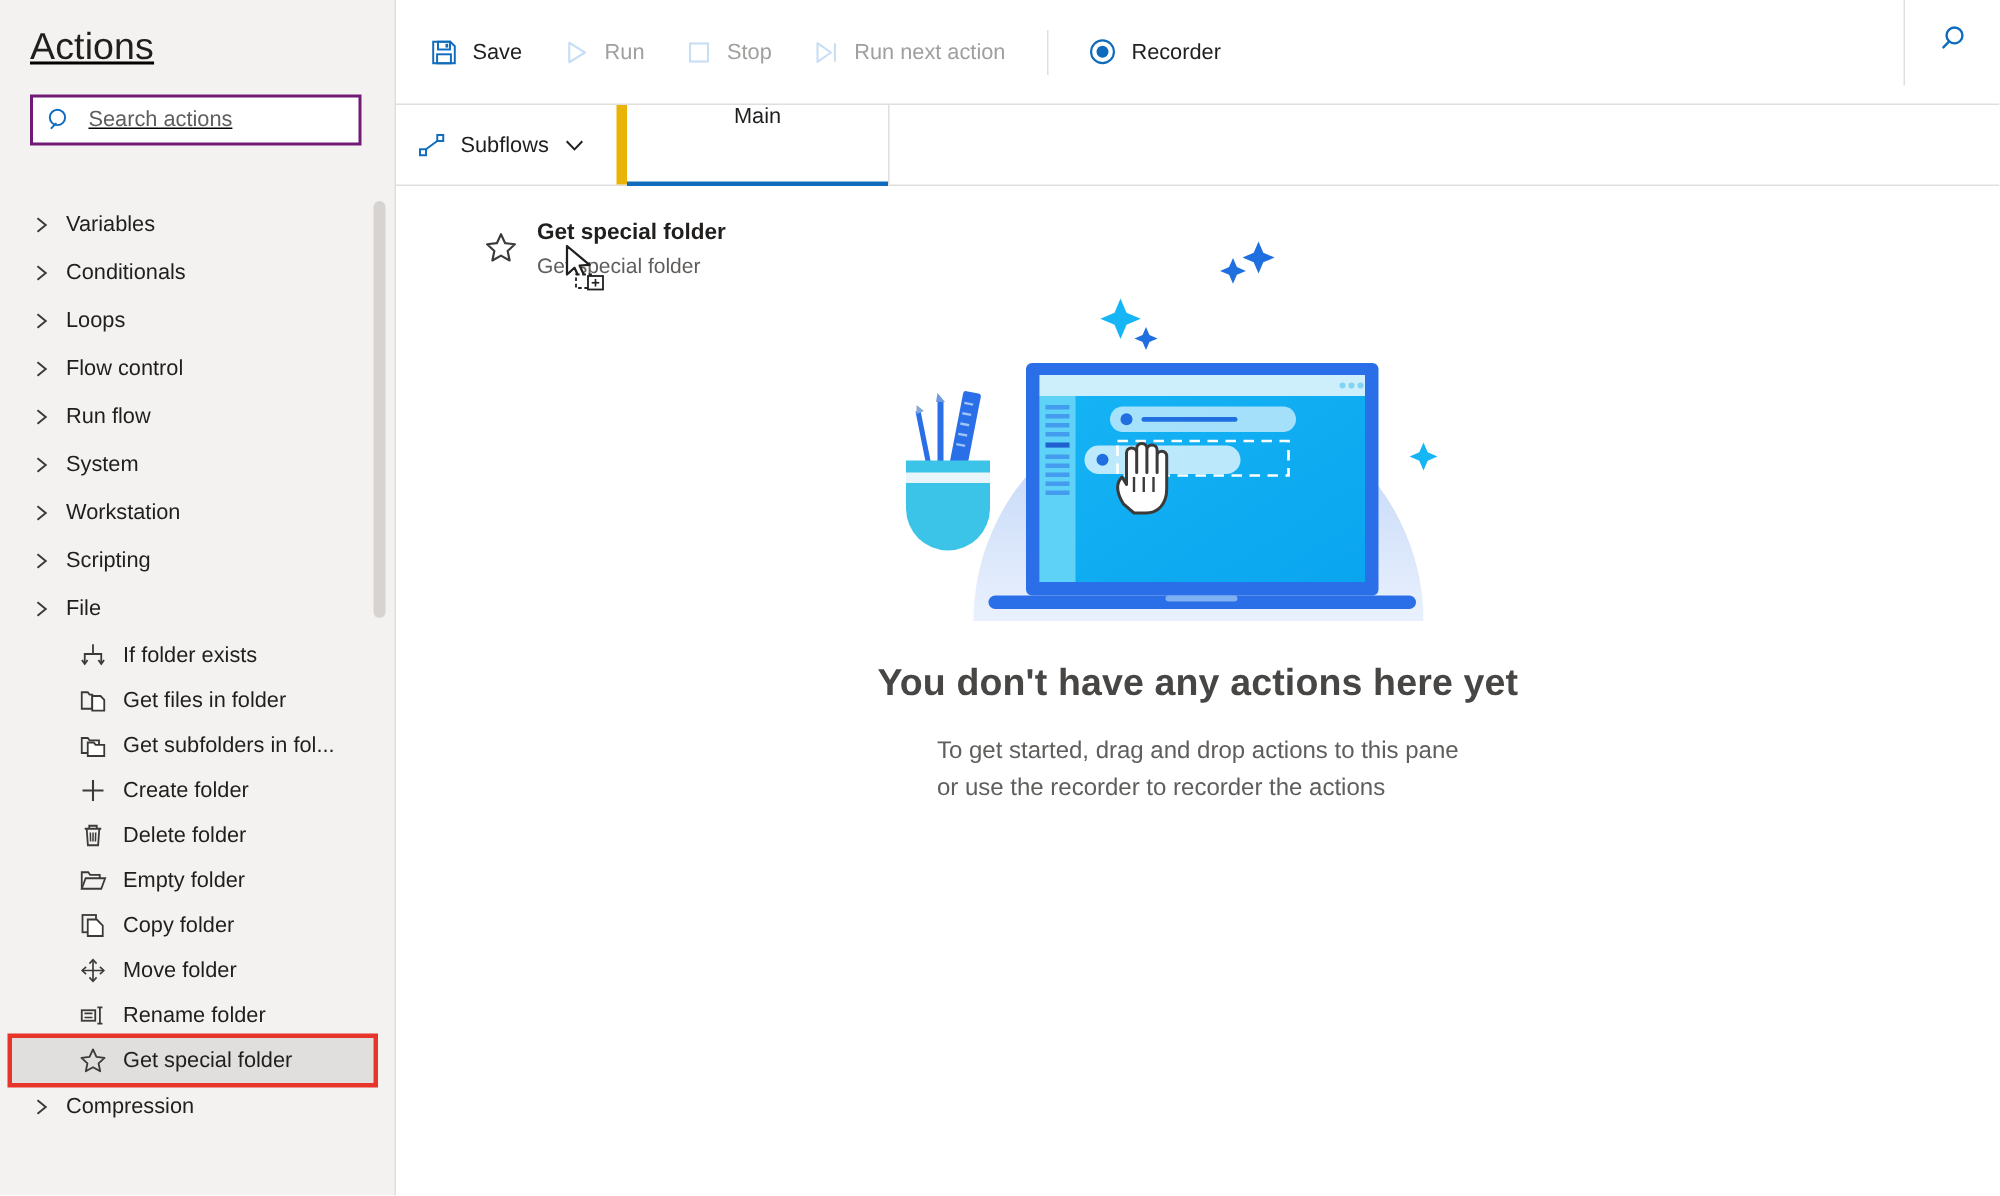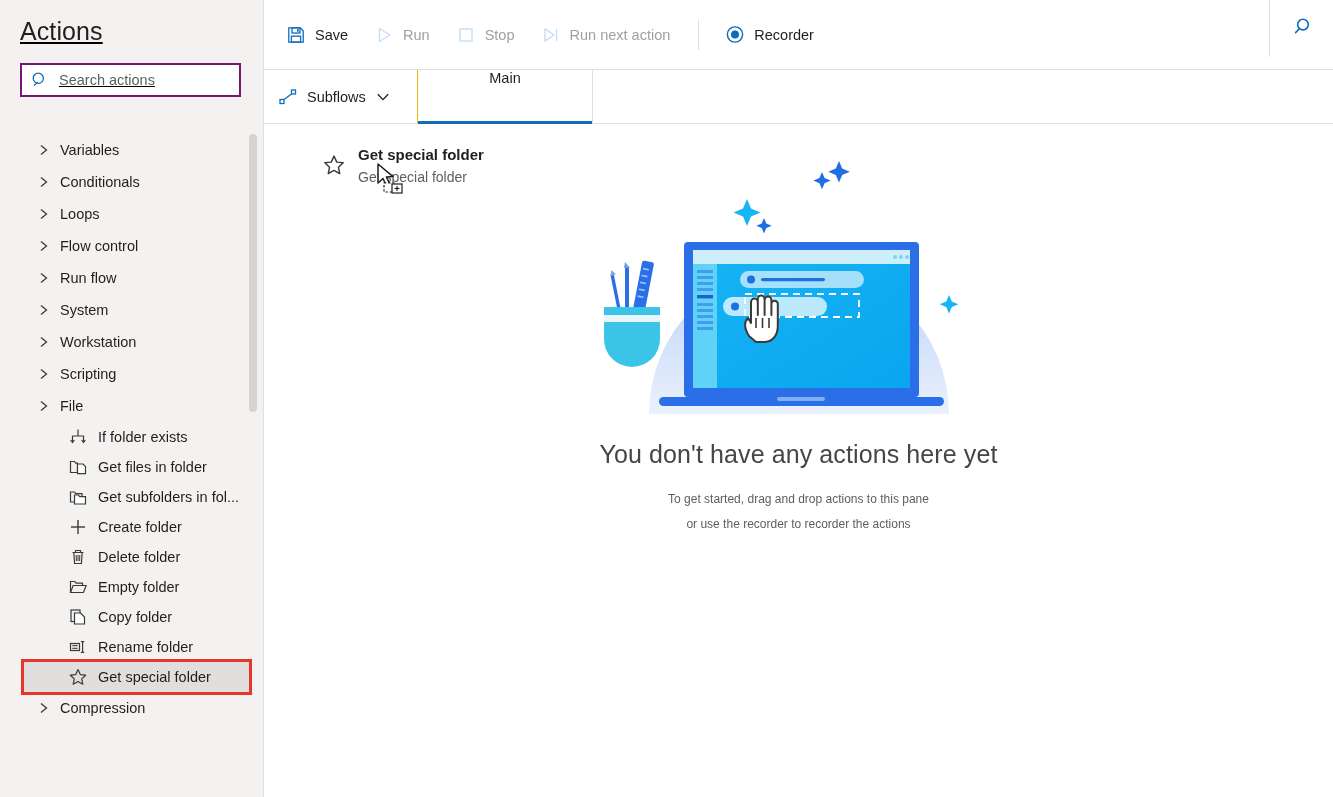--- a/index.html
+++ b/index.html
@@ -37,21 +37,20 @@
     align-items: center;
     padding: 0 9px;
   }
   .search-box .sicon { width: 18px; height: 18px; flex: 0 0 18px; margin-right: 10px; }
   .search-ph { font-size: 14.5px; color: #605e5c; }
 
   .tree {
     position: absolute;
     top: 134px; left: 0; right: 0; bottom: 0;
     overflow: hidden;
-    padding-left: 16px;
   }
   .node {
     display: flex; align-items: center;
     height: 32px;
     padding-left: 20px;
     cursor: default;
     position: relative;
   }
   .chev {
     width: 16px; height: 16px; flex: 0 0 16px;
@@ -132,21 +131,21 @@
   .tabbar {
     height: 54px;
     border-bottom: 1px solid #e1dfdd;
     display: flex; align-items: stretch;
     background: #fff;
   }
   .subflows {
     width: 154px;
     display: flex; align-items: center;
     padding-left: 14px;
-    border-right: 1px solid #eab308;
+    border-right: 7px solid #eab308;
     cursor: default;
   }
   .subflows .sfi { width: 20px; height: 20px; flex: 0 0 20px; margin-right: 9px; }
   .sf-lbl { font-size: 14.5px; color: #201f1e; }
   .sf-chev { margin-left: 10px; color: #201f1e; display:flex; align-items:center; }
   .tab {
     width: 175px;
     display: flex; align-items: flex-start; justify-content: center;
     border-right: 1px solid #e1dfdd;
     position: relative;
@@ -174,25 +173,25 @@
   .gt-title { font-size: 15px; font-weight: bold; color: #201f1e; line-height: 22px; }
   .gt-sub { font-size: 14px; color: #605e5c; line-height: 22px; }
   .drag-cursor { position: absolute; left: 110px; top: 38px; width: 34px; height: 34px; }
 
   .empty-wrap {
     position: absolute; left: 0; right: 0; top: 0;
     display: flex; flex-direction: column; align-items: center;
   }
   .illus { margin-top: 0px; }
   .empty-title {
-    font-size: 25px; color: #484644; font-weight: normal;
+    font-size: 25px; color: #484644; font-weight: bold;
     margin-top: 22px; letter-spacing: .1px;
   }
   .empty-sub {
-    font-size: 12px; color: #605e5c; text-align: center;
+    font-size: 16px; color: #605e5c; 
     margin-top: 18px; line-height: 25px;
   }
 </style>
 </head>
 <body>
 
 <div class="app">
 
   <div class="sidebar">
     <div class="sidebar-title">Actions</div>
@@ -341,20 +340,33 @@
         <span class="leaf-label">Empty folder</span>
       </div>
       <div class="leaf">
         <span class="licon">
           <svg width="20" height="20" viewBox="0 0 20 20">
               <rect x="3" y="3" width="9" height="11.5" fill="none" stroke="#3b3a39" stroke-width="1.2"></rect>
               <path d="M6.5 6h6l4 4v7h-10z" fill="#fff" stroke="#3b3a39" stroke-width="1.2"></path>
             </svg>
         </span>
         <span class="leaf-label">Copy folder</span>
+      </div>
+      <div class="leaf">
+        <span class="licon">
+          <svg width="20" height="20" viewBox="0 0 20 20">
+              <line x1="10" y1="3" x2="10" y2="17" stroke="#3b3a39" stroke-width="1.1"></line>
+              <line x1="3" y1="10" x2="17" y2="10" stroke="#3b3a39" stroke-width="1.1"></line>
+              <polyline points="7.6,5.4 10,2.8 12.4,5.4" fill="none" stroke="#3b3a39" stroke-width="1.1"></polyline>
+              <polyline points="7.6,14.6 10,17.2 12.4,14.6" fill="none" stroke="#3b3a39" stroke-width="1.1"></polyline>
+              <polyline points="5.4,7.6 2.8,10 5.4,12.4" fill="none" stroke="#3b3a39" stroke-width="1.1"></polyline>
+              <polyline points="14.6,7.6 17.2,10 14.6,12.4" fill="none" stroke="#3b3a39" stroke-width="1.1"></polyline>
+            </svg>
+        </span>
+        <span class="leaf-label">Move folder</span>
       </div>
       <div class="leaf">
         <span class="licon">
           <svg width="20" height="20" viewBox="0 0 20 20">
               <rect x="2.5" y="6.5" width="9" height="7" fill="none" stroke="#3b3a39" stroke-width="1.2"></rect>
               <line x1="4.3" y1="8.6" x2="9.6" y2="8.6" stroke="#3b3a39" stroke-width="1.1"></line>
               <line x1="4.3" y1="11.3" x2="9.6" y2="11.3" stroke="#3b3a39" stroke-width="1.1"></line>
               <line x1="14.6" y1="4.6" x2="14.6" y2="15.4" stroke="#3b3a39" stroke-width="1.2"></line>
               <line x1="12.9" y1="4.6" x2="16.3" y2="4.6" stroke="#3b3a39" stroke-width="1.2"></line>
               <line x1="12.9" y1="15.4" x2="16.3" y2="15.4" stroke="#3b3a39" stroke-width="1.2"></line>

